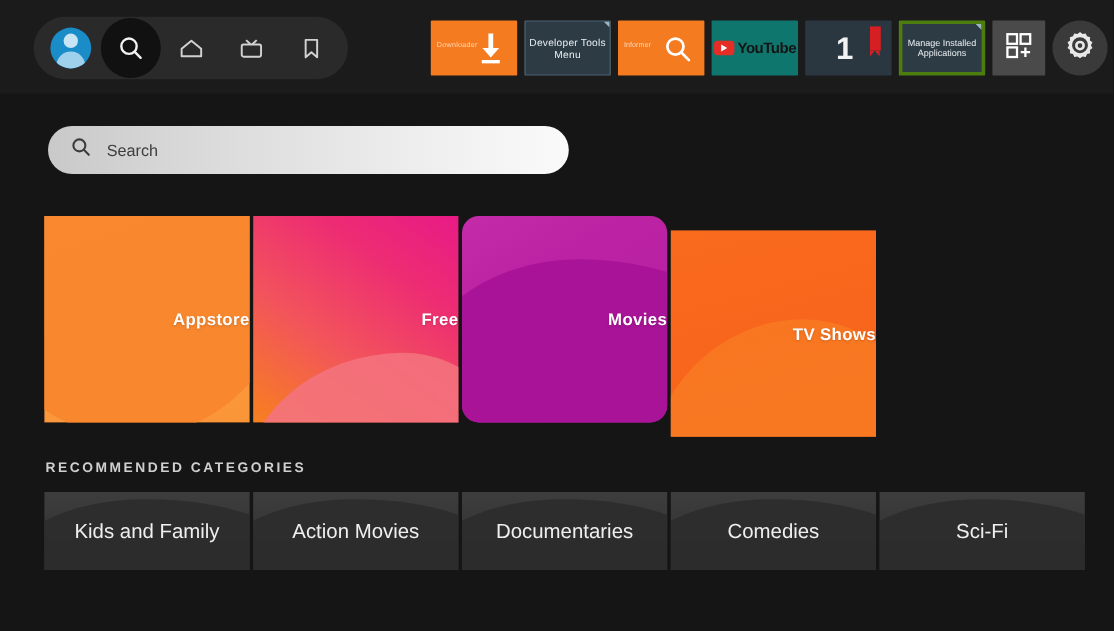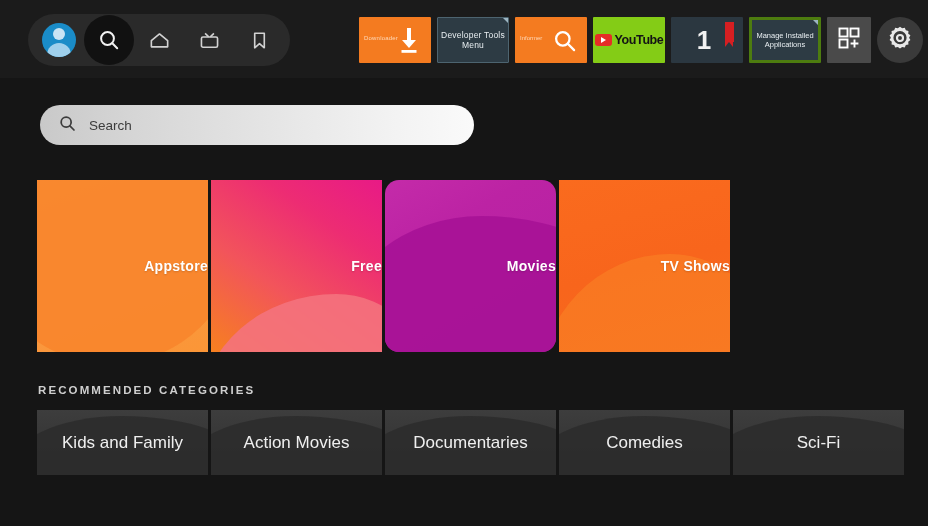--- a/index.html
+++ b/index.html
@@ -71,21 +71,21 @@
   }
   .app-dev .corner{
     position:absolute; right:0; top:0;
     width:0;height:0;border-top:5px solid #9db6c2;border-left:5px solid transparent;
   }
   .app-inf{ background:#F47B20; }
   .app-inf .inf-label{
     position:absolute; left:5px; top:18px; font-size:6px; color:#ffd9b8;
   }
   .app-inf .inf-mag{ position:absolute; right:9px; top:11px; }
-  .app-yt{ background:#84cc16; display:flex; gap:3px; }
+  .app-yt{ background:#0f766e; display:flex; gap:3px; }
   .yt-play{
     width:17px;height:12px;background:#E52D27;border-radius:3px;
     display:flex;align-items:center;justify-content:center;
   }
   .yt-play i{
     display:block;width:0;height:0;
     border-left:5px solid #fff;border-top:3.2px solid transparent;border-bottom:3.2px solid transparent;
     margin-left:1px;
   }
   .yt-word{ color:#141414; font-size:12.5px; font-weight:bold; letter-spacing:-.4px; }
@@ -152,21 +152,21 @@
     background:#F4737E; opacity:.88;
   }
   
   .t-movies{ background:linear-gradient(150deg,#C42BA9 0%,#BC23A4 30%,#B21FA2 100%);border-radius:14px; }
   .t-movies .blob{
     left:-46px; top:36px; width:300px; height:230px;
     border-radius:58% 64% 0 0 / 62% 48% 0 0;
     background:#A81397; opacity:.95;
   }
   
-  .t-tv{ background:linear-gradient(165deg,#FA6B1E 0%,#F8651C 50%,#F76A1D 100%); }
+  .t-tv{ background:linear-gradient(165deg,#FA6B1E 0%,#F8651C 50%,#F76A1D 100%);margin-top:12px; }
   .t-tv .blob{
     left:-20px; bottom:-52px; width:240px; height:150px;
     border-radius:60% 50% 0 0 / 100% 86% 0 0;
     background:#FA8527; opacity:.55;
   }
   
   .t-sports{ background:linear-gradient(200deg,#D51FA6 0%,#E4208F 45%,#EE1C6E 100%); }
   .t-sports .blob{
     right:-40px; top:-64px; width:256px; height:256px; border-radius:50%;
     background:#E5239A; opacity:.55;

